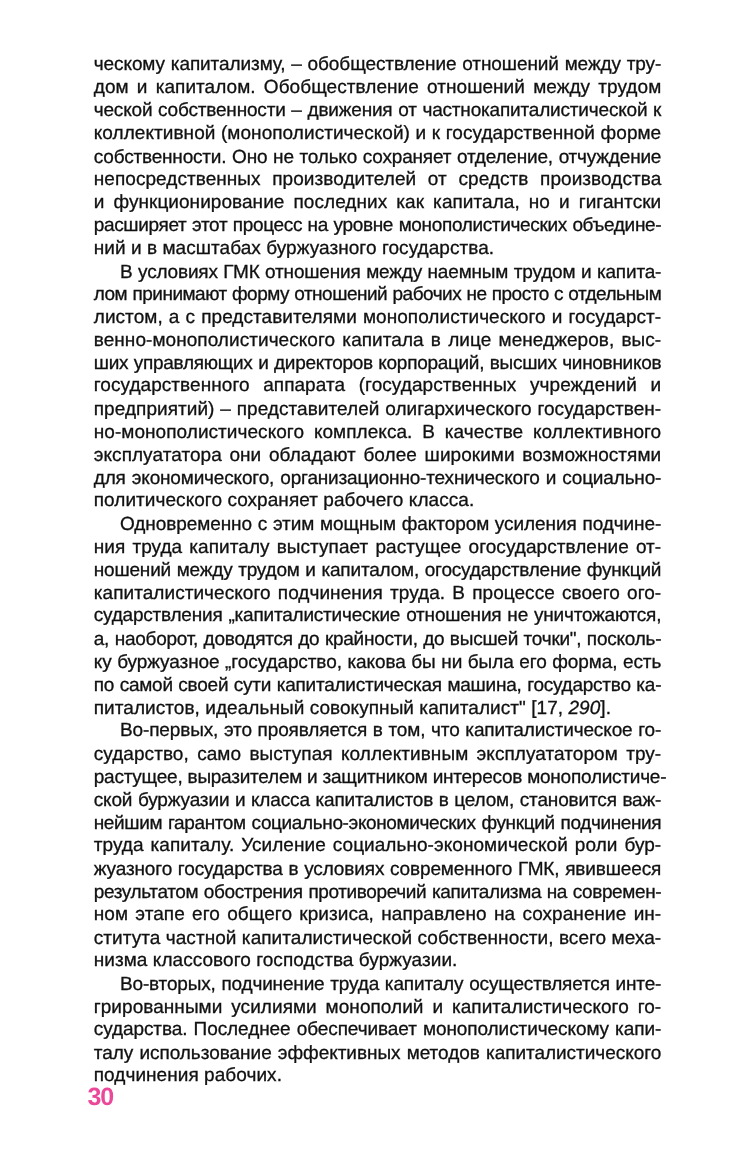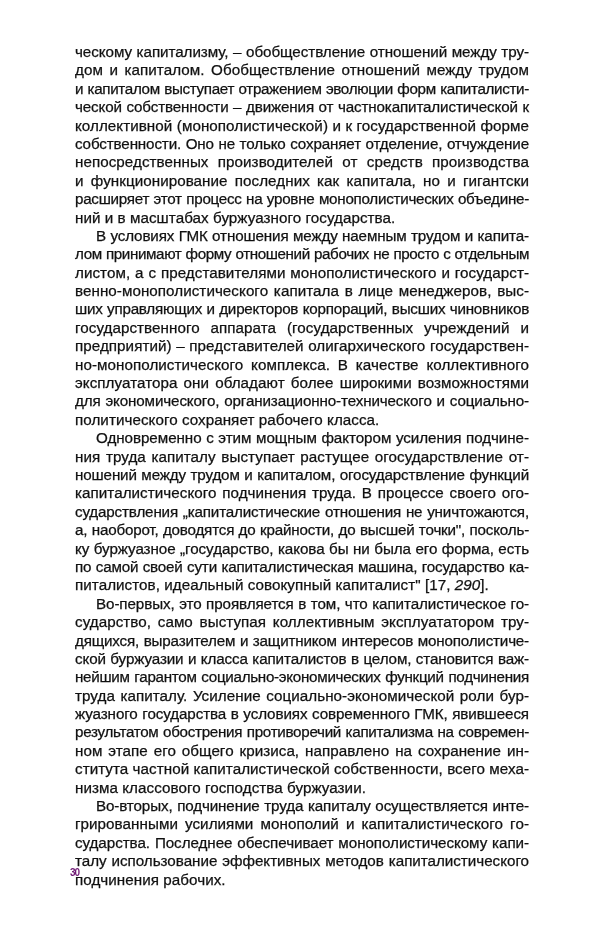--- a/index.html
+++ b/index.html
@@ -14,33 +14,32 @@
   .line {
     display: block; height: 18.4px; line-height: 18.4px; font-size: 15.2px;
     white-space: nowrap; text-align: justify; text-align-last: justify;
     -webkit-text-stroke: 0.25px #111;
     letter-spacing: 0.05px;
   }
   .line.last { text-align-last: left; }
   .line.indent { padding-left: 21px; }
   .line i { font-style: italic; }
   .page-number {
-    position: absolute; left: 70px; top: 867px; font-size: 10px; font-weight: bold;
-    letter-spacing: -1px; color: #701a75;
+    position: absolute; left: 70px; top: 867px; font-size: 20px; font-weight: bold;
+    letter-spacing: -1px; color: #ec4899;
   }
 </style>
 </head>
 <body>
 
 <div class="page">
 
   <p class="para">
     <span class="line"><span style="white-space: nowrap; letter-spacing: -0.0643858px;">ческому капитализму, – обобществление отношений между тру-</span></span>
     <span class="line"><span style="white-space: nowrap;">дом и капиталом. Обобществление отношений между трудом</span></span>
-    <span class="line"><span style="white-space: nowrap; letter-spacing: -0.331303px;">и капиталом выступает отражением эволюции форм капиталисти-</span></span>
     <span class="line"><span style="white-space: nowrap; letter-spacing: -0.139583px;">ческой собственности – движения от частнокапиталистической к</span></span>
     <span class="line"><span style="white-space: nowrap;">коллективной (монополистической) и к государственной форме</span></span>
     <span class="line"><span style="white-space: nowrap; letter-spacing: -0.14375px;">собственности. Оно не только сохраняет отделение, отчуждение</span></span>
     <span class="line"><span style="white-space: nowrap;">непосредственных производителей от средств производства</span></span>
     <span class="line"><span style="white-space: nowrap;">и функционирование последних как капитала, но и гигантски</span></span>
     <span class="line"><span style="white-space: nowrap; letter-spacing: -0.267969px;">расширяет этот процесс на уровне монополистических объедине-</span></span>
     <span class="line last">ний и в масштабах буржуазного государства.</span>
   </p>
 
   <p class="para">
@@ -65,21 +64,21 @@
     <span class="line"><span style="white-space: nowrap; letter-spacing: -0.163665px;">сударствления „капиталистические отношения не уничтожаются,</span></span>
     <span class="line"><span style="white-space: nowrap; letter-spacing: -0.19122px;">а, наоборот, доводятся до крайности, до высшей точки", посколь-</span></span>
     <span class="line"><span style="white-space: nowrap; letter-spacing: -0.0681352px;">ку буржуазное „государство, какова бы ни была его форма, есть</span></span>
     <span class="line"><span style="white-space: nowrap; letter-spacing: -0.190061px;">по самой своей сути капиталистическая машина, государство ка-</span></span>
     <span class="line last"><span>питалистов, идеальный совокупный капиталист" [17, </span><i>290</i><span>].</span></span>
   </p>
 
   <p class="para">
     <span class="line indent"><span style="white-space: nowrap; letter-spacing: -0.0950742px;">Во-первых, это проявляется в том, что капиталистическое го-</span></span>
     <span class="line"><span style="white-space: nowrap;">сударство, само выступая коллективным эксплуататором тру-</span></span>
-    <span class="line"><span style="white-space: nowrap; letter-spacing: -0.184267px;">дящихся, выразителем и защитником интересов монополистиче-</span></span>
+    <span class="line"><span style="white-space: nowrap; letter-spacing: -0.184267px;">растущее, выразителем и защитником интересов монополистиче-</span></span>
     <span class="line"><span style="white-space: nowrap; letter-spacing: -0.118852px;">ской буржуазии и класса капиталистов в целом, становится важ-</span></span>
     <span class="line"><span style="white-space: nowrap; letter-spacing: -0.291487px;">нейшим гарантом социально-экономических функций подчинения</span></span>
     <span class="line"><span style="white-space: nowrap;">труда капиталу. Усиление социально-экономической роли бур-</span></span>
     <span class="line"><span style="white-space: nowrap; letter-spacing: -0.100636px;">жуазного государства в условиях современного ГМК, явившееся</span></span>
     <span class="line"><span style="white-space: nowrap; letter-spacing: -0.295573px;">результатом обострения противоречий капитализма на современ-</span></span>
     <span class="line"><span style="white-space: nowrap;">ном этапе его общего кризиса, направлено на сохранение ин-</span></span>
     <span class="line"><span style="white-space: nowrap;">ститута частной капиталистической собственности, всего меха-</span></span>
     <span class="line last">низма классового господства буржуазии.</span>
   </p>
 

